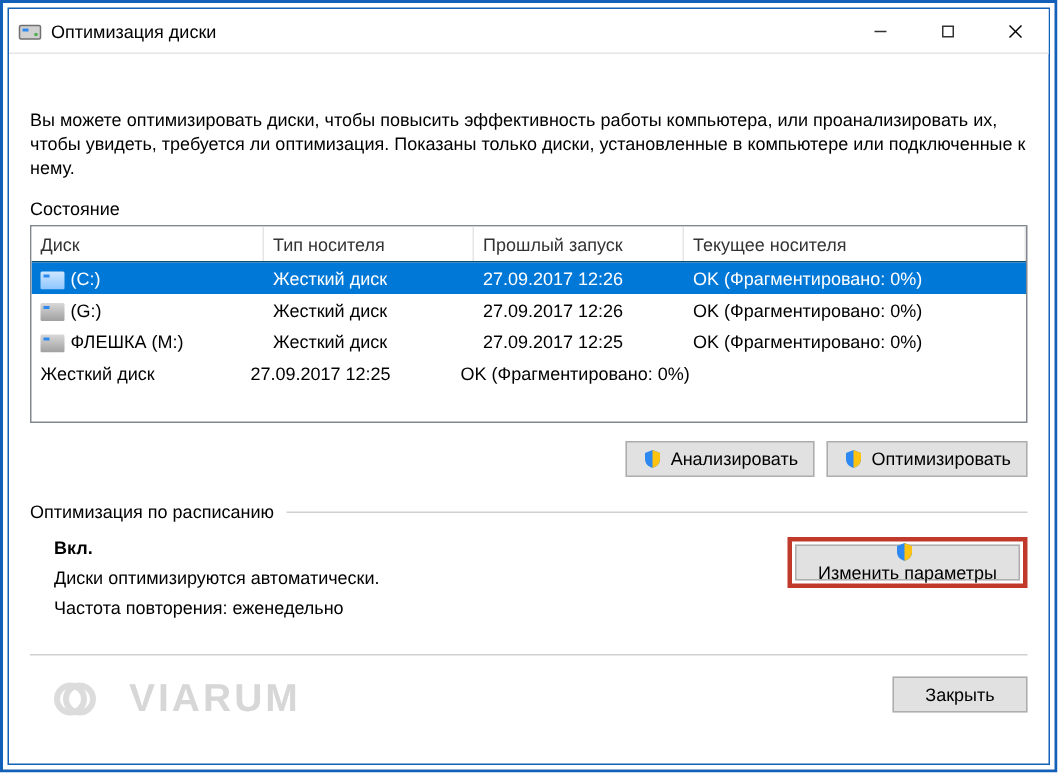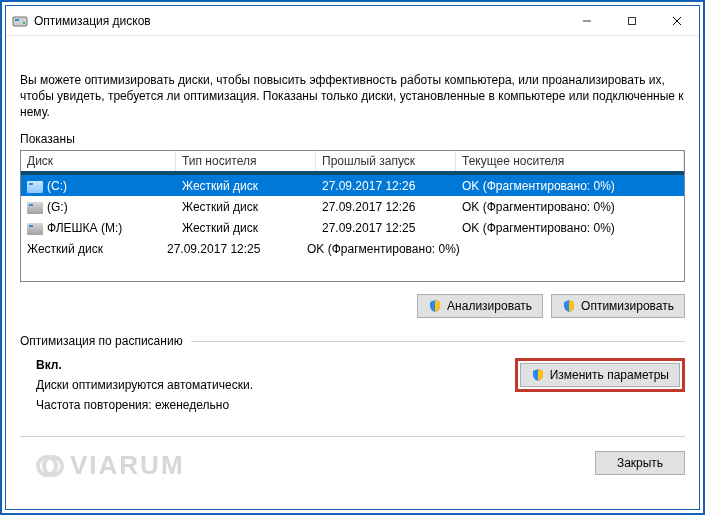--- a/index.html
+++ b/index.html
@@ -65,21 +65,21 @@
     height: 132px;
     overflow: hidden;
   }
   .listhead, .listrow {
     display: flex;
     align-items: center;
     height: 21px;
   }
   .listhead {
     background: #fff;
-    border-bottom: 4px solid #0c4a6e;
+    border-bottom: 1px solid #0c4a6e;
     height: 24px;
   }
   .listhead .col {
     border-right: 1px solid #e5e5e5;
     height: 100%;
     display: flex; align-items: center;
     padding-left: 6px;
     color: #333;
   }
   .listrow .col {
@@ -178,40 +178,40 @@
     position: absolute;
     left: 24px;
     bottom: 28px;
     color: #d7d7d7;
     font-size: 26px;
     font-weight: 600;
     letter-spacing: 2px;
     font-family: "Segoe UI", Arial, sans-serif;
     display: flex;
     align-items: center;
-    gap: 0;
+    gap: 16px;
     pointer-events: none;
   }
   .watermark svg { opacity: 0.85; }
 </style>
 </head>
 <body>
 
 <div class="outer-frame">
   <div class="inner-window">
 
     <div class="titlebar">
       <span class="titlebar-icon">
         <svg width="16" height="16" viewBox="0 0 16 16">
           <rect x="1" y="4" width="14" height="9" rx="1" fill="#d0d0d0" stroke="#707070"></rect>
           <rect x="3" y="6" width="4" height="2" fill="#2d89ef"></rect>
           <circle cx="12" cy="10" r="1.2" fill="#4caf50"></circle>
         </svg>
       </span>
-      <span class="titlebar-title">Оптимизация дисков</span>
+      <span class="titlebar-title">Оптимизация диски</span>
       <span class="titlebar-spacer"></span>
       <div class="winbtn">
         <svg width="10" height="10" viewBox="0 0 10 10">
             <line x1="1" y1="5" x2="9" y2="5" stroke="currentColor" stroke-width="1"></line>
           </svg>
       </div>
       <div class="winbtn">
         <svg width="10" height="10" viewBox="0 0 10 10">
             <rect x="1.5" y="1.5" width="7" height="7" fill="none" stroke="currentColor" stroke-width="1"></rect>
           </svg>
@@ -221,21 +221,21 @@
             <line x1="1" y1="1" x2="9" y2="9" stroke="currentColor" stroke-width="1"></line>
             <line x1="9" y1="1" x2="1" y2="9" stroke="currentColor" stroke-width="1"></line>
           </svg>
       </div>
     </div>
 
     <div class="content">
 
       <div class="desc">Вы можете оптимизировать диски, чтобы повысить эффективность работы компьютера, или проанализировать их, чтобы увидеть, требуется ли оптимизация. Показаны только диски, установленные в компьютере или подключенные к нему.</div>
 
-      <div class="section-label">Показаны</div>
+      <div class="section-label">Состояние</div>
 
       <div class="listbox">
         <div class="listhead">
           <div class="col col-drive">Диск</div>
           <div class="col col-media">Тип носителя</div>
           <div class="col col-last">Прошлый запуск</div>
           <div class="col col-status">Текущее носителя</div>
         </div>
 
         <div class="listrow selected">
@@ -290,21 +290,21 @@
           <hr class="sched-rule">
         </div>
         <div class="sched-body">
           <div class="sched-text">
             <p class="on">Вкл.</p>
             <p>Диски оптимизируются автоматически.</p>
             <p>Частота повторения: еженедельно</p>
           </div>
           <div class="sched-btnwrap">
             <span class="highlight-box">
-              <button class="btn" style="min-width:150px;">
+              <button class="btn" style="min-width:150px;flex-direction:column;">
                 <span class="shield">
                   <svg width="14" height="14" viewBox="0 0 14 14">
                       <path d="M7 1 L12 3 V7 C12 10 10 12 7 13 C4 12 2 10 2 7 V3 Z" fill="#2d89ef"></path>
                       <path d="M7 1 L12 3 V7 C12 10 10 12 7 13 V1 Z" fill="#ffc20e"></path>
                     </svg>
                 </span>
                 <span>Изменить параметры</span>
               </button>
             </span>
           </div>

